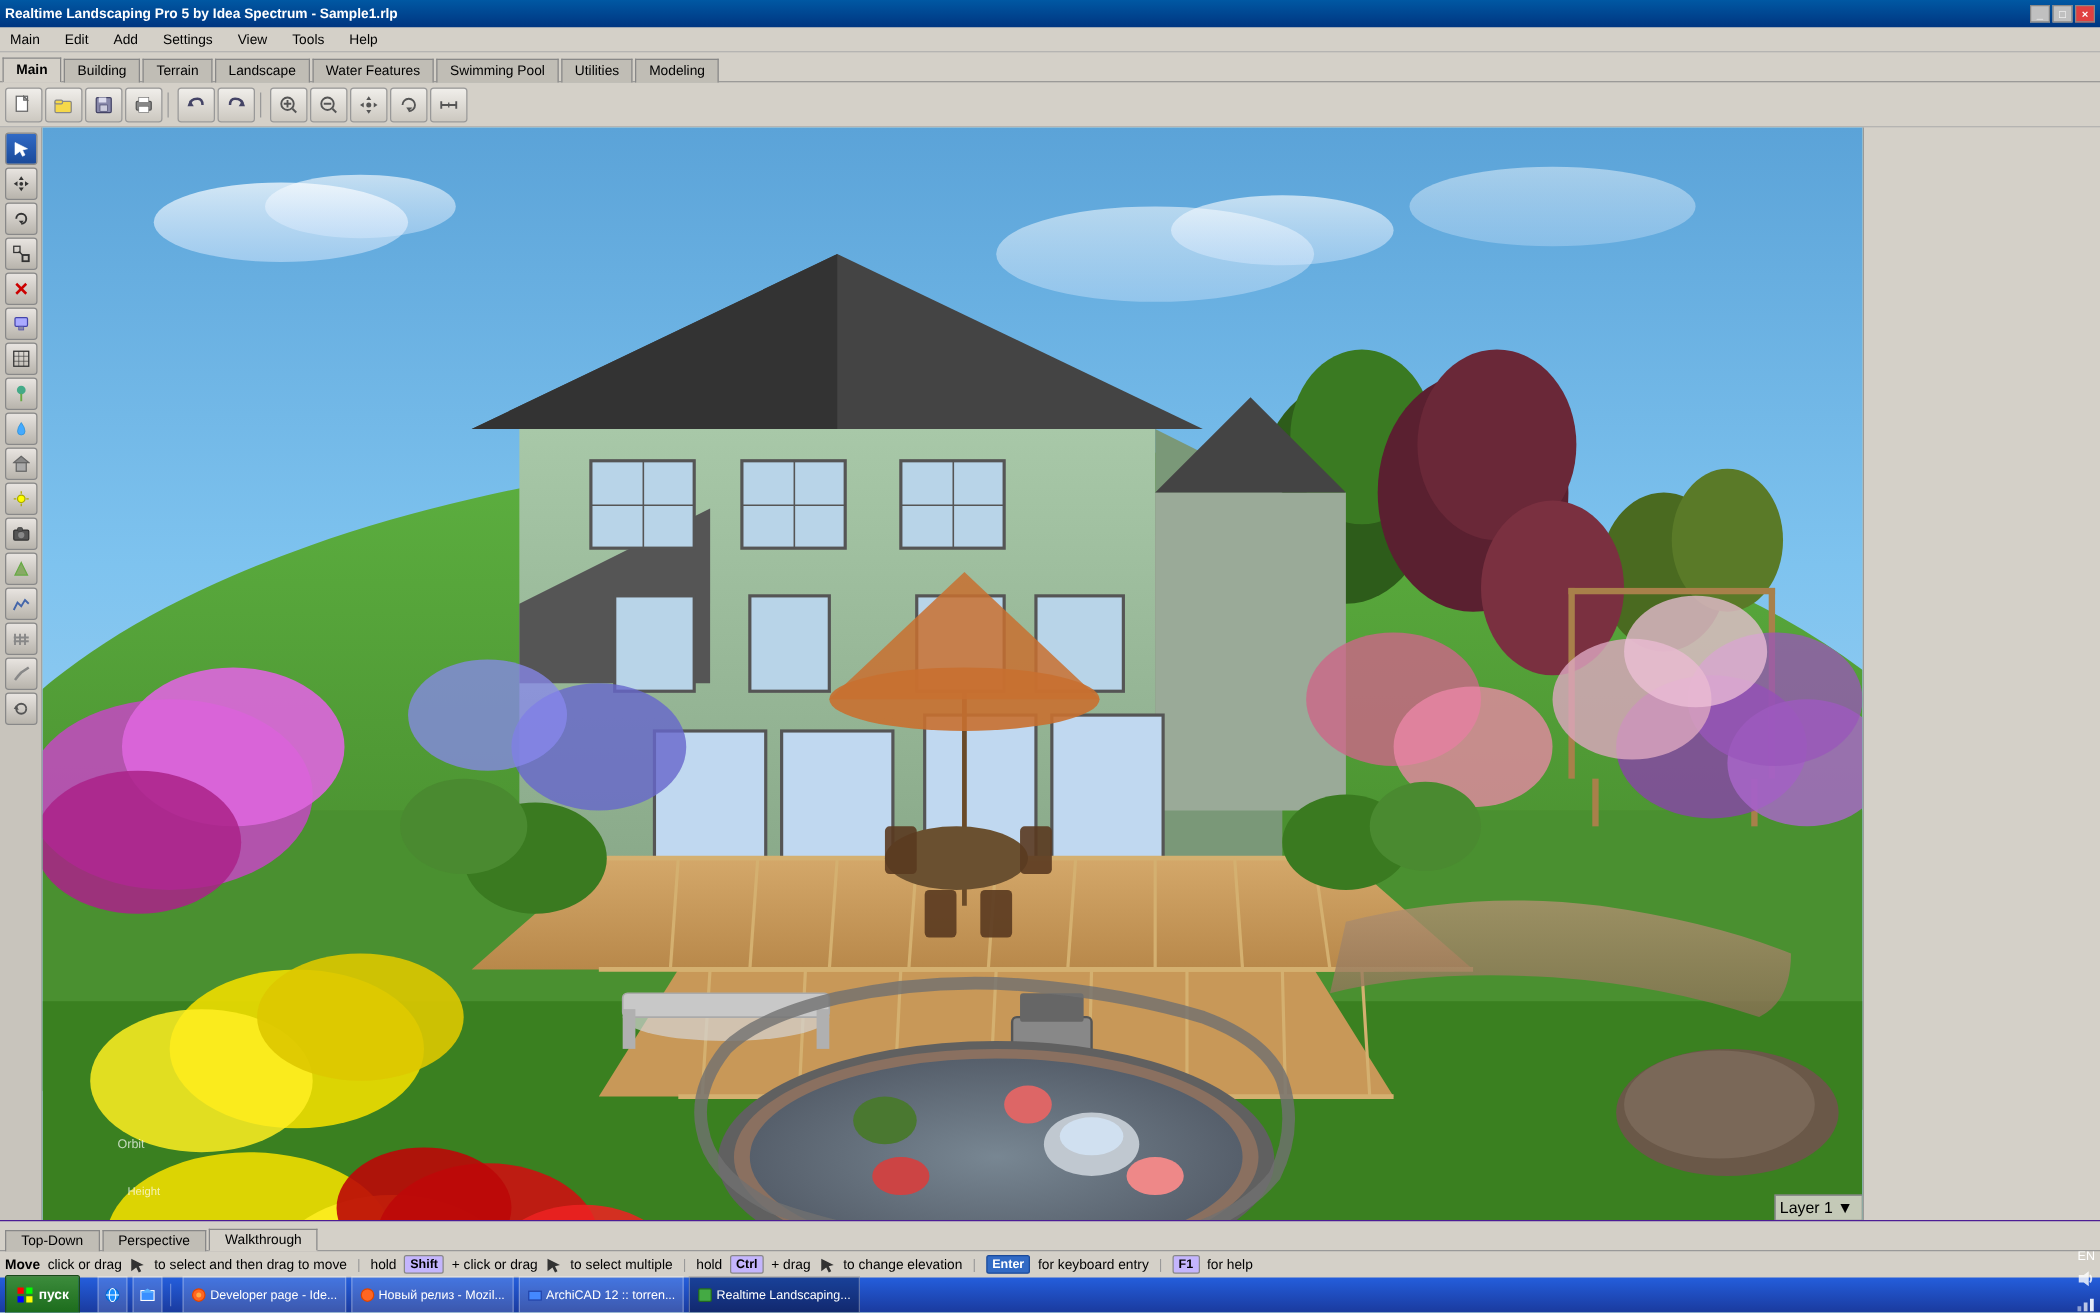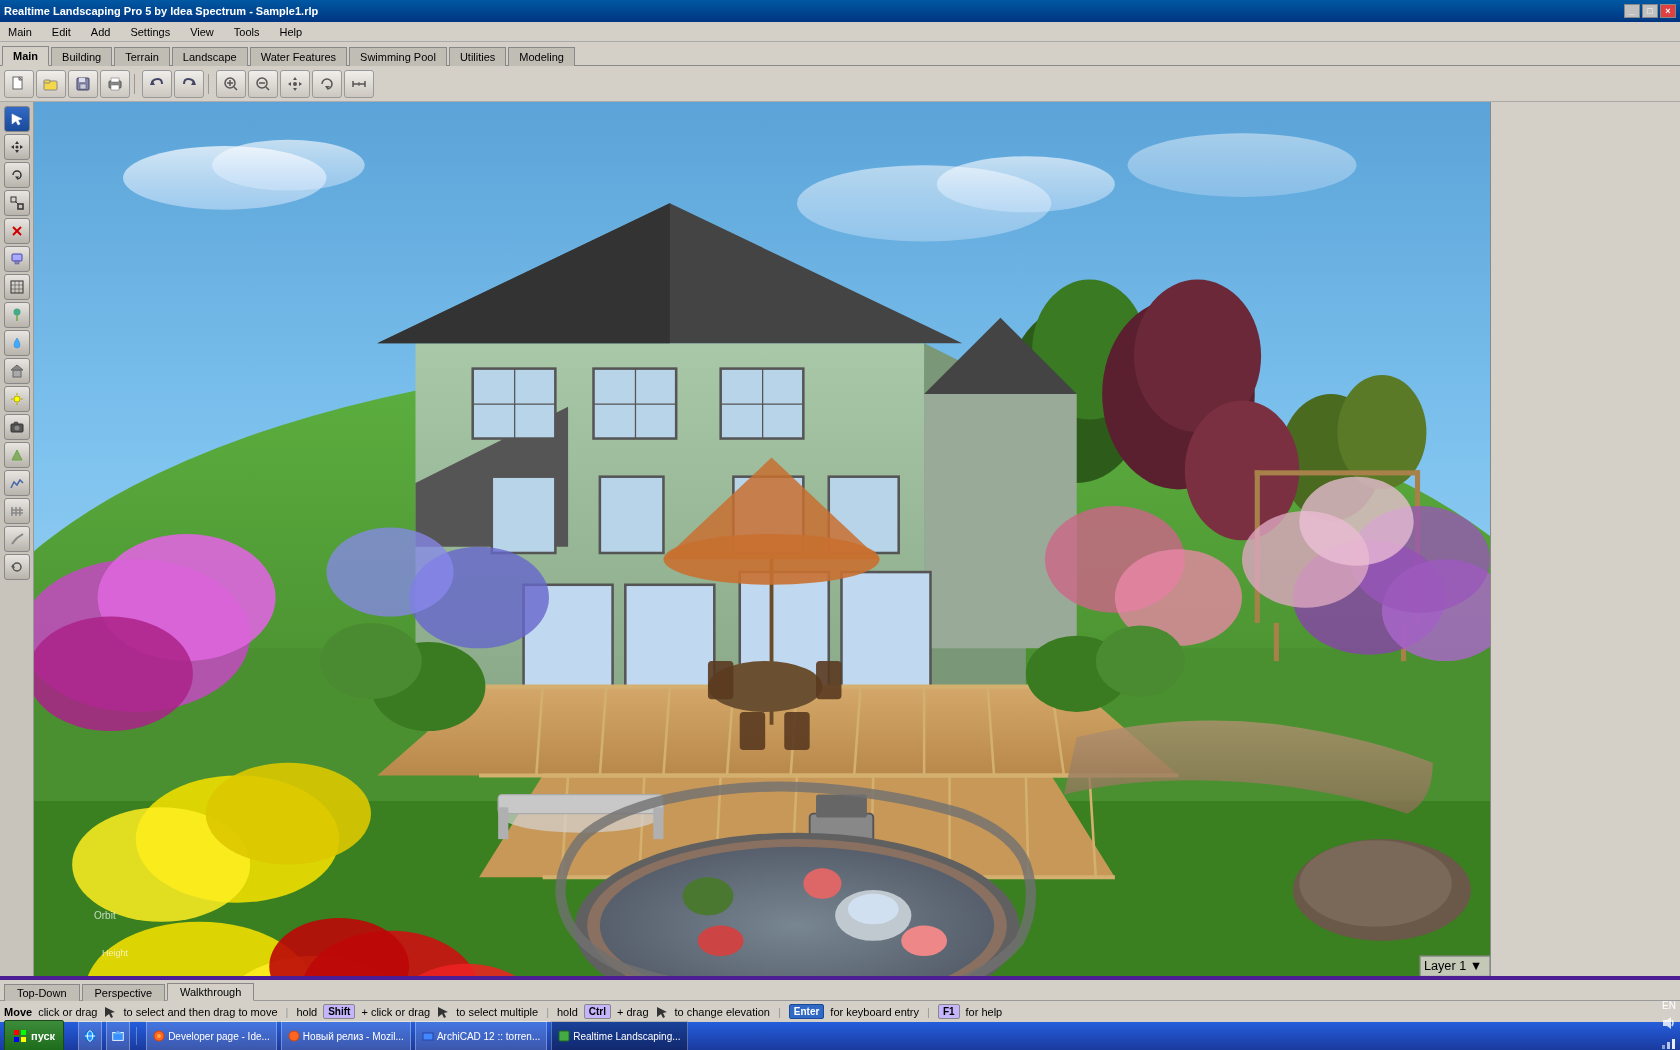--- a/index.html
+++ b/index.html
@@ -130,21 +130,21 @@
     #right-panel {
       width: 190px;
       background: #d4d0c8;
       border-left: 1px solid #888;
     }
 
     
     #view-tabs {
       height: 24px;
       background: #d4d0c8;
-      border-top: 4px solid #4c1d95;
+      border-top: 1px solid #4c1d95;
       display: flex;
       align-items: flex-end;
       padding: 0 4px;
     }
     .view-tab {
       padding: 2px 12px;
       background: #c0bdb5;
       border: 1px solid #888;
       border-bottom: none;
       margin-right: 2px;

